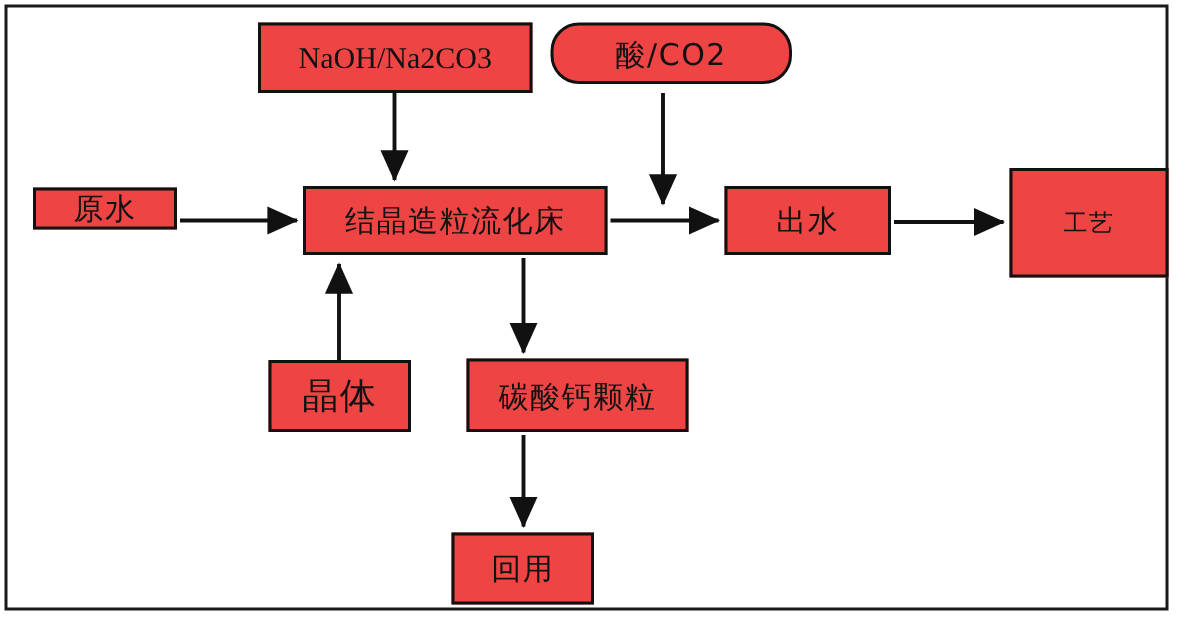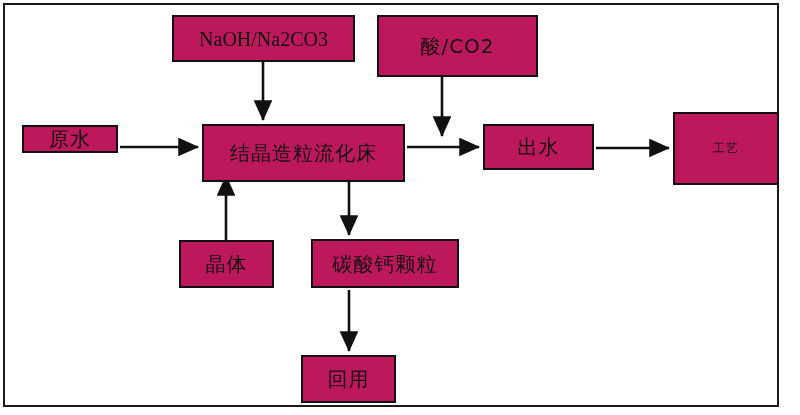--- a/index.html
+++ b/index.html
@@ -22,21 +22,21 @@
     left: 3px;
     top: 3px;
     width: 776px;
     height: 404px;
     border: 2px solid #1a1a1a;
     box-sizing: border-box;
   }
   .node {
     position: absolute;
     border: 2px solid #111111;
-    background: #be185d;
+    background: #ef4444;
     box-sizing: border-box;
     display: flex;
     align-items: center;
     justify-content: center;
     text-align: center;
     color: #111111;
     line-height: 1.1;
     white-space: nowrap;
   }
   .node .lbl {
@@ -81,37 +81,37 @@
         <polyline points="226,240 226,176" marker-end="url(#ah)" stroke-linecap="butt"></polyline>
         <polyline points="349,172 349,235" marker-end="url(#ah)" stroke-linecap="butt"></polyline>
         <polyline points="349,290 349,351" marker-end="url(#ah)" stroke-linecap="butt"></polyline>
       </g>
   </svg>
 
   <div id="node-layer">
       <div class="node" style="left: 172px; top: 15px; width: 183px; height: 47px; border-color: rgb(17, 17, 17);">
         <span class="lbl latin" style="font-size: 20px;">NaOH/Na2CO3</span>
       </div>
-      <div class="node" style="left: 377px; top: 15px; width: 161px; height: 62px; border-color: rgb(17, 17, 17);">
+      <div class="node" style="left: 367px; top: 15px; width: 161px; height: 41px; border-color: rgb(17, 17, 17); border-radius: 19px;">
         <span class="lbl cjk" style="font-size: 20px;">酸/CO2</span>
       </div>
       <div class="node" style="left: 22px; top: 125px; width: 96px; height: 28px; border-color: rgb(17, 17, 17);">
         <span class="lbl cjk" style="font-size: 20px;">原水</span>
       </div>
-      <div class="node" style="left: 202px; top: 124px; width: 203px; height: 58px; border-color: rgb(17, 17, 17); align-items: center;">
+      <div class="node" style="left: 202px; top: 124px; width: 203px; height: 46px; border-color: rgb(17, 17, 17); align-items: center;">
         <span class="lbl cjk" style="font-size: 20px;">结晶造粒流化床</span>
       </div>
       <div class="node" style="left: 483px; top: 124px; width: 111px; height: 46px; border-color: rgb(17, 17, 17);">
         <span class="lbl cjk" style="font-size: 20px;">出水</span>
       </div>
       <div class="node" style="left: 673px; top: 112px; width: 106px; height: 73px; border-color: rgb(17, 17, 17);">
-        <span class="lbl cjk" style="font-size: 12px;">工艺</span>
+        <span class="lbl cjk" style="font-size: 16px;">工艺</span>
       </div>
       <div class="node" style="left: 179px; top: 240px; width: 95px; height: 48px; border-color: rgb(17, 17, 17);">
-        <span class="lbl cjk" style="font-size: 20px;">晶体</span>
+        <span class="lbl cjk" style="font-size: 24px;">晶体</span>
       </div>
       <div class="node" style="left: 295px; top: 239px; width: 148px; height: 49px; border-color: rgb(17, 17, 17); margin-left: 16px;">
         <span class="lbl cjk" style="font-size: 20px;">碳酸钙颗粒</span>
       </div>
       <div class="node" style="left: 301px; top: 355px; width: 95px; height: 48px; border-color: rgb(17, 17, 17);">
         <span class="lbl cjk" style="font-size: 20px;">回用</span>
       </div>
     </div>
 
 </div>

